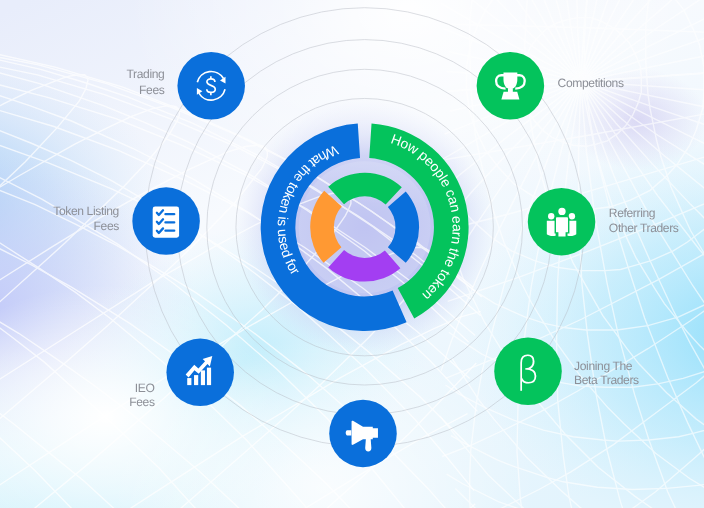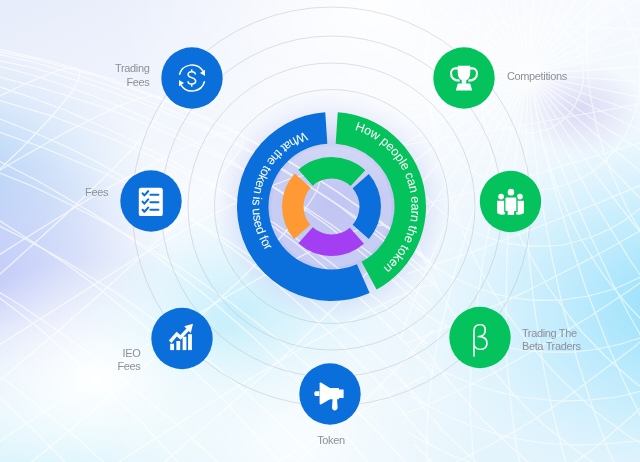--- a/index.html
+++ b/index.html
@@ -323,30 +323,34 @@
     <text x="480" y="337.5" text-anchor="middle" dominant-baseline="central" fill="#fff" style="font-family:'DejaVu Sans',sans-serif;font-size:34px;font-weight:300;">β</text>
   </g>
 </svg>
 
 <div id="labels">
   <div class="lbl r" style="left:0;width:149.5px;top:62.2px;">
     <div>Trading</div>
     <div>Fees</div>
   </div>
   <div class="lbl r" style="left:0;width:108.1px;top:186.4px;">
+    <div>Token Listing</div>
     <div>Fees</div>
   </div>
   <div class="lbl r" style="left:0;width:140.5px;top:326.5px;margin-top:20px;">
     <div>IEO</div>
     <div>Fees</div>
   </div>
   <div class="lbl c" style="left:231px;width:200px;top:433.6px;">
-    <div>Token</div>
   </div>
   <div class="lbl" style="left:506.9px;top:69.6px;">
     <div>Competitions</div>
   </div>
+  <div class="lbl" style="left:553.5px;top:188.1px;">
+    <div>Referring</div>
+    <div>Other Traders</div>
+  </div>
   <div class="lbl" style="left:521.9px;top:326.8px;">
-    <div>Trading The</div>
+    <div>Joining The</div>
     <div>Beta Traders</div>
   </div>
 </div>
 </div>
 
 </body></html>

